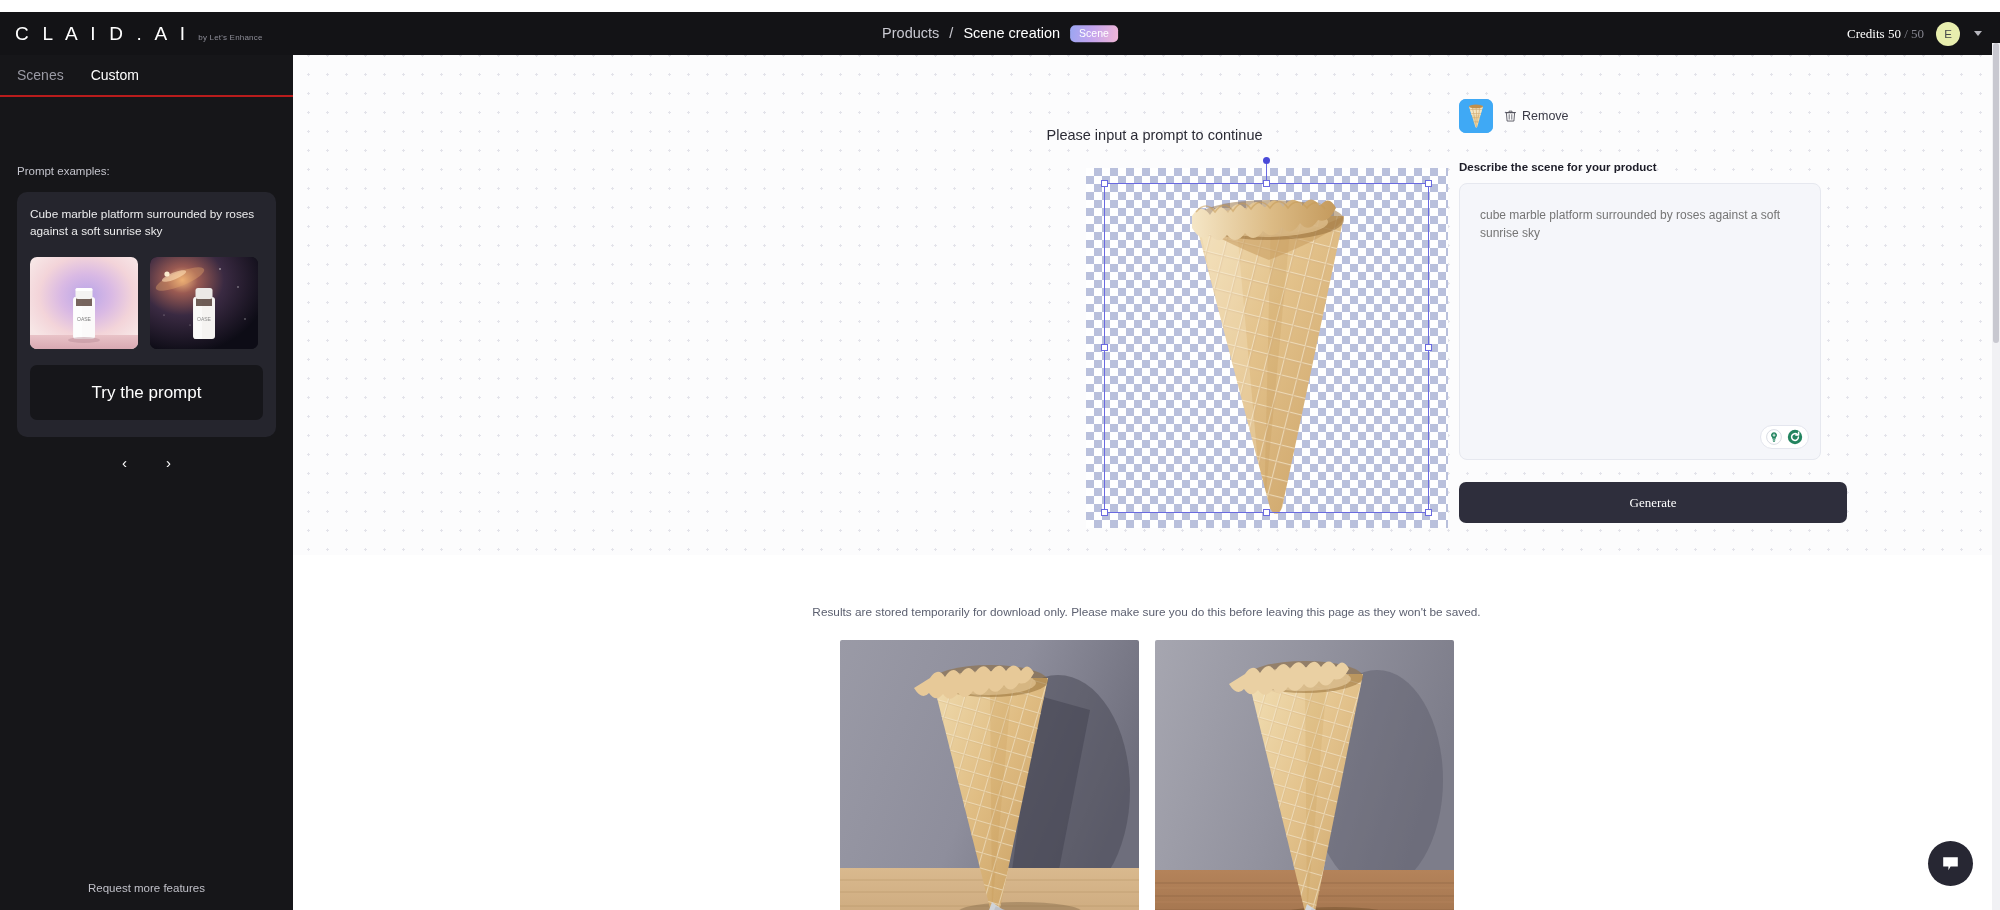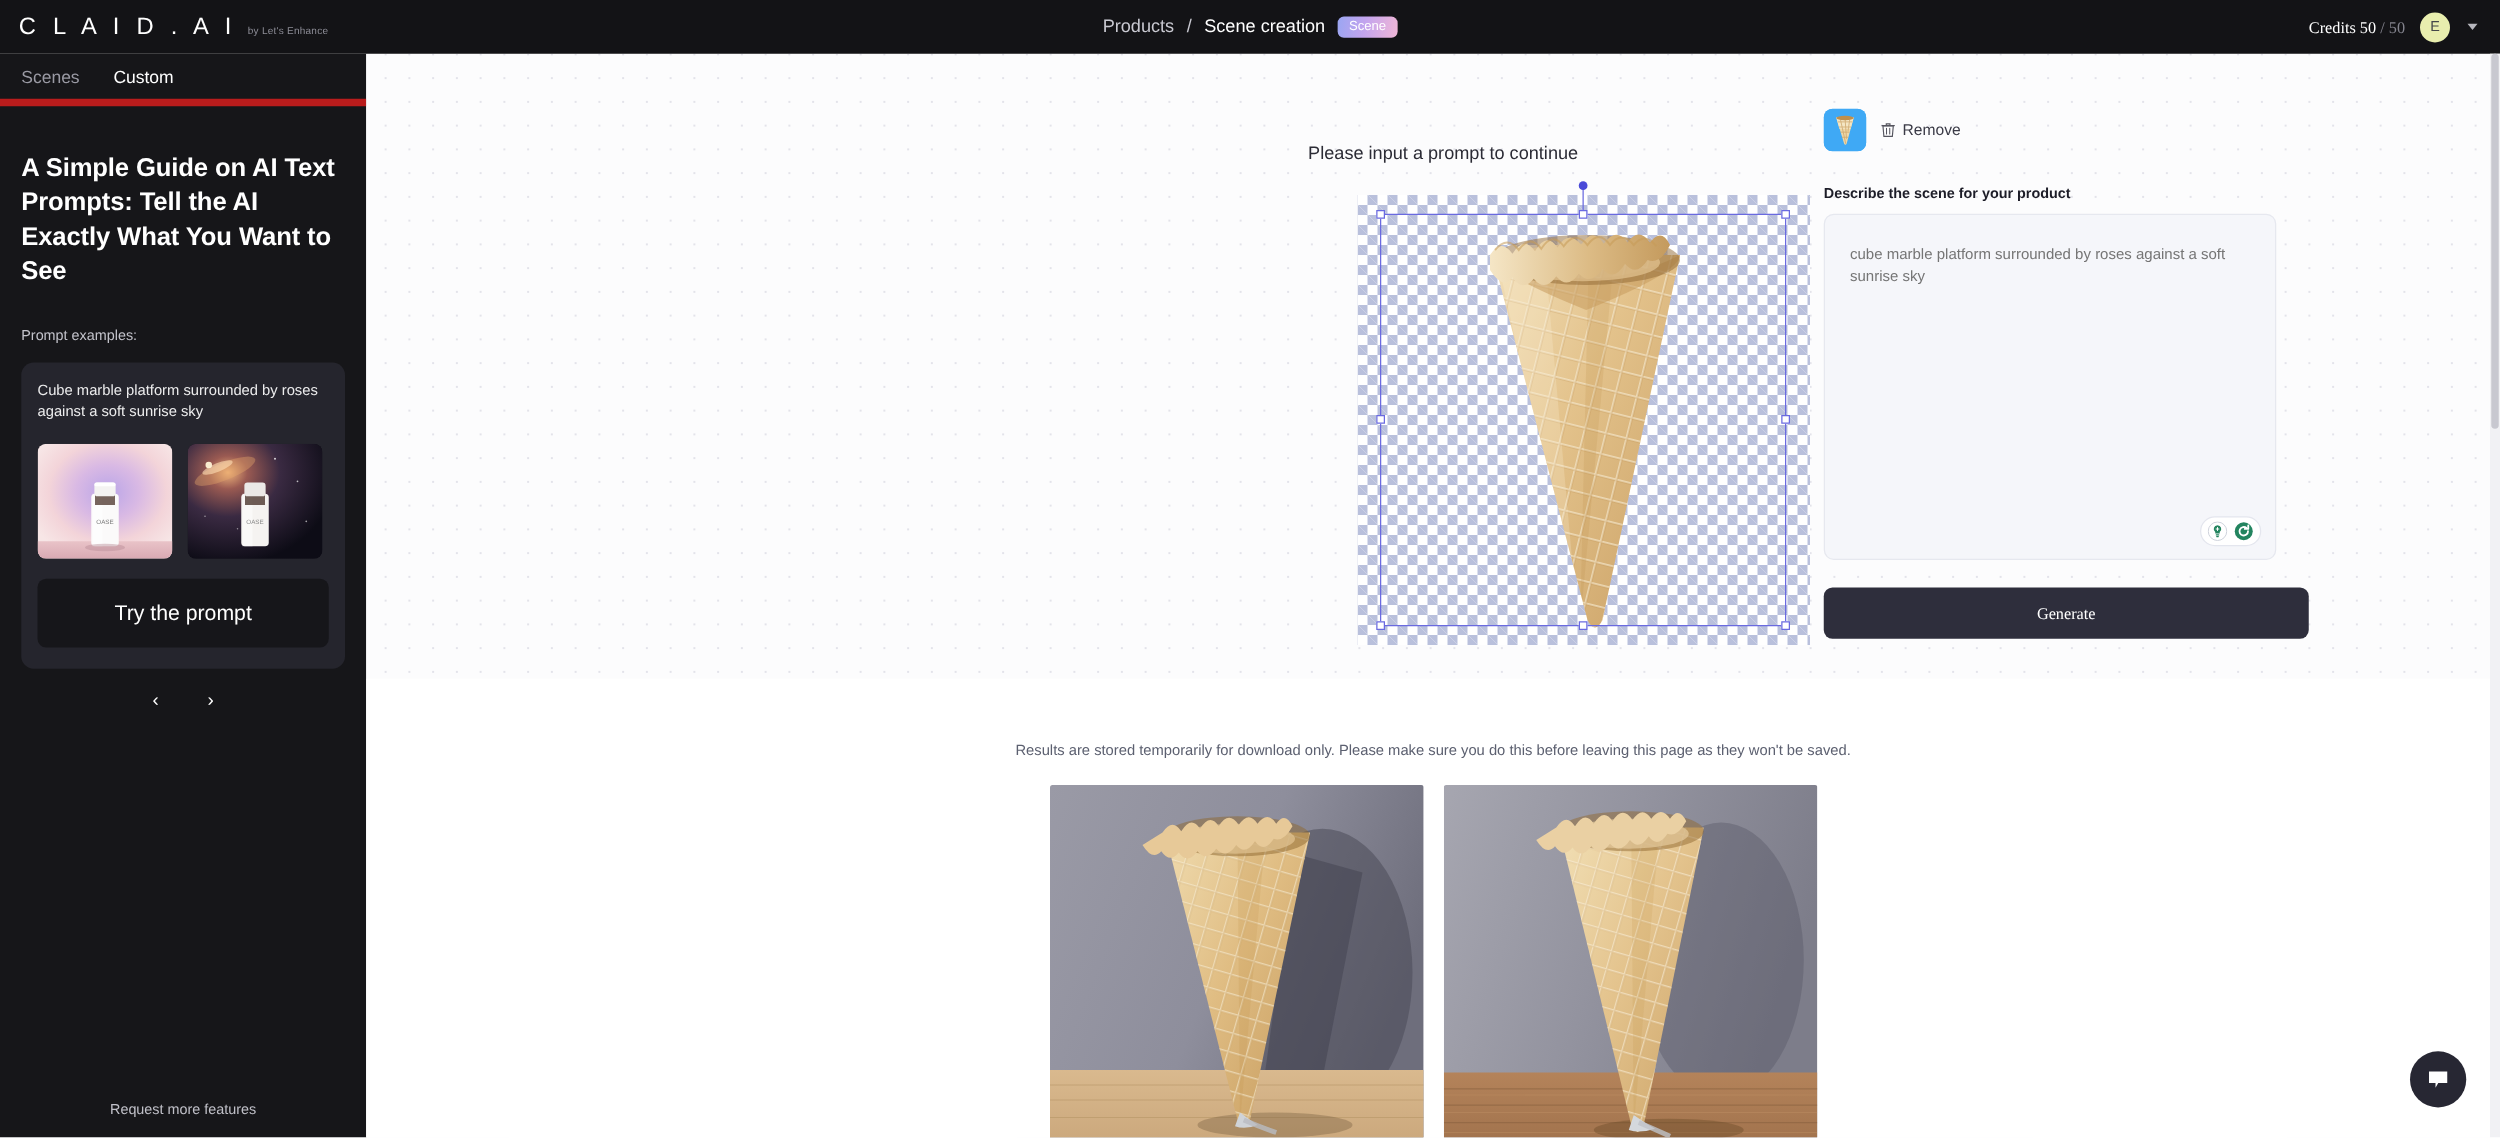--- a/index.html
+++ b/index.html
@@ -9,21 +9,21 @@
     font-family: "Liberation Sans", sans-serif;
     background: #ffffff;
   }
   #app { position: relative; width: 2000px; height: 910px; display: flex; flex-direction: column; }
 
   
   .topbar {
     height: 43px; flex: 0 0 43px;
     background: #131316;
     display: flex; align-items: center;
-    position: relative; z-index: 40;
+    position: relative; z-index: 40; margin-top: 12px;
   }
   .brand { display: flex; align-items: baseline; padding-left: 15px; }
   .brand-logo {
     color: #ffffff; font-size: 19px; letter-spacing: 4.2px;
     font-weight: 300; white-space: nowrap;
   }
   .brand-sub {
     color: #8d8d97; font-size: 8px; letter-spacing: .2px;
     margin-left: 9px; white-space: nowrap;
   }
@@ -63,21 +63,21 @@
 
   
   .sidebar {
     width: 293px; flex: 0 0 293px;
     background: #161619; color: #ffffff;
     display: flex; flex-direction: column; position: relative;
   }
   .side-tabs {
     height: 42px; display: flex; align-items: center;
     gap: 27px; padding: 0 17px;
-    border-bottom: 6px solid #b91c1c;
+    border-bottom: 2px solid #b91c1c;
   }
   .side-tab { font-size: 14px; cursor: pointer; white-space: nowrap; }
   .side-tab.inactive { color: #9a9aa4; }
   .side-tab.active { color: #ffffff; }
   .side-scroll { padding: 36px 17px 0; }
   .guide-title {
     font-size: 20.5px; font-weight: 700; line-height: 1.34;
     color: #ffffff; letter-spacing: -.1px;
   }
   .examples-label { margin-top: 32px; font-size: 11.5px; color: #c3c3cb; }
@@ -281,21 +281,20 @@
 
   <div class="body-row">
 
     <div class="sidebar">
       <div class="side-tabs">
         <span class="side-tab inactive">Scenes</span>
         <span class="side-tab active">Custom</span>
       </div>
 
       <div class="side-scroll">
-        <div class="guide-title">A Simple Guide on AI Text Prompts: Tell the AI Exactly What You Want to See</div>
         <div class="examples-label">Prompt examples:</div>
 
         <div class="prompt-card">
           <div class="prompt-text">Cube marble platform surrounded by roses against a soft sunrise sky</div>
 
           <div class="thumb-row">
             <div class="thumb">
               <svg viewBox="0 0 108 92" preserveAspectRatio="none">
                 <defs>
                   <radialGradient id="pg1" cx="52%" cy="42%" r="62%">

